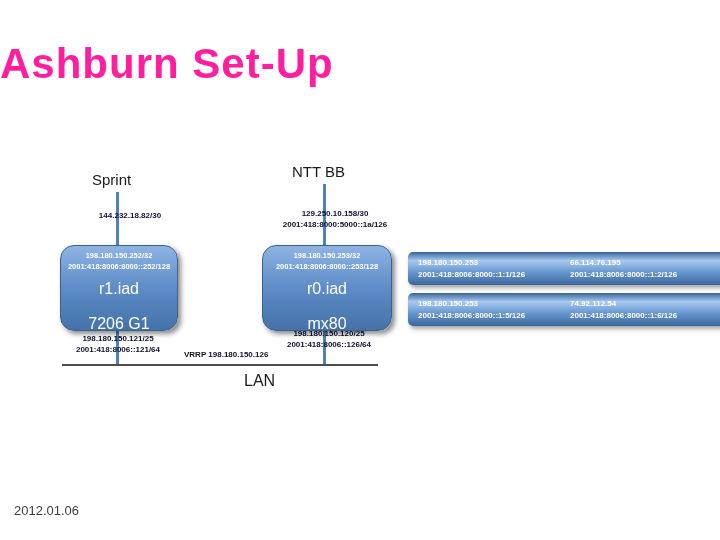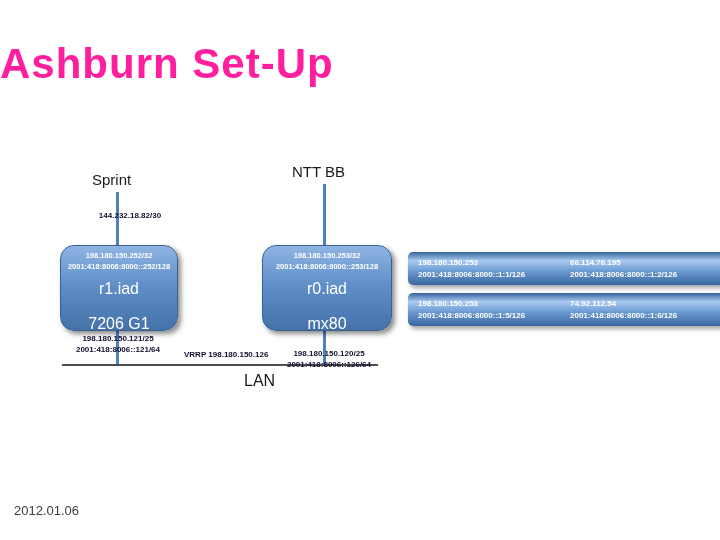--- a/index.html
+++ b/index.html
@@ -52,20 +52,24 @@
 
   <div class="label" style="left:92px; top:171px;">Sprint</div>
   <div class="label" style="left:292px; top:163px;">NTT BB</div>
 
   <div class="vline" style="left:116px; top:192px; height:54px;"></div>
   <div class="vline" style="left:323px; top:184px; height:62px;"></div>
 
   <div class="ip-note" style="left:78px; top:210px; width:104px;">
     <div>144.232.18.82/30</div>
   </div>
+  <div class="ip-note" style="left:266px; top:208px; width:138px;">
+    <div>129.250.10.158/30</div>
+    <div>2001:418:8000:5000::1a/126</div>
+  </div>
 
   <div class="router" style="left:60px; top:245px; width:116px; height:84px;">
     <div class="hdr">
       <div>198.180.150.252/32</div>
       <div>2001:418:8006:8000::252/128</div>
     </div>
     <div class="rname">r1.iad</div>
     <div class="rmodel">7206 G1</div>
   </div>
 
@@ -78,21 +82,21 @@
     <div class="rmodel">mx80</div>
   </div>
 
   <div class="vline" style="left:116px; top:329px; height:36px;"></div>
   <div class="vline" style="left:323px; top:329px; height:36px;"></div>
 
   <div class="ip-note" style="left:62px; top:333px; width:112px;">
     <div>198.180.150.121/25</div>
     <div>2001:418:8006::121/64</div>
   </div>
-  <div class="ip-note" style="left:268px; top:328px; width:122px;margin-top:20px;">
+  <div class="ip-note" style="left:268px; top:328px; width:122px;">
     <div>198.180.150.120/25</div>
     <div>2001:418:8006::126/64</div>
   </div>
 
   <div class="ip-note" style="left:184px; top:349px;">VRRP 198.180.150.126</div>
 
   <div class="hline" style="left:62px; top:364px; width:316px;"></div>
   <div class="label" style="left:244px; top:372px; font-size:16px;">LAN</div>
 
   <div class="cyl" style="left:408px; top:252px; width:282px; height:33px;">

